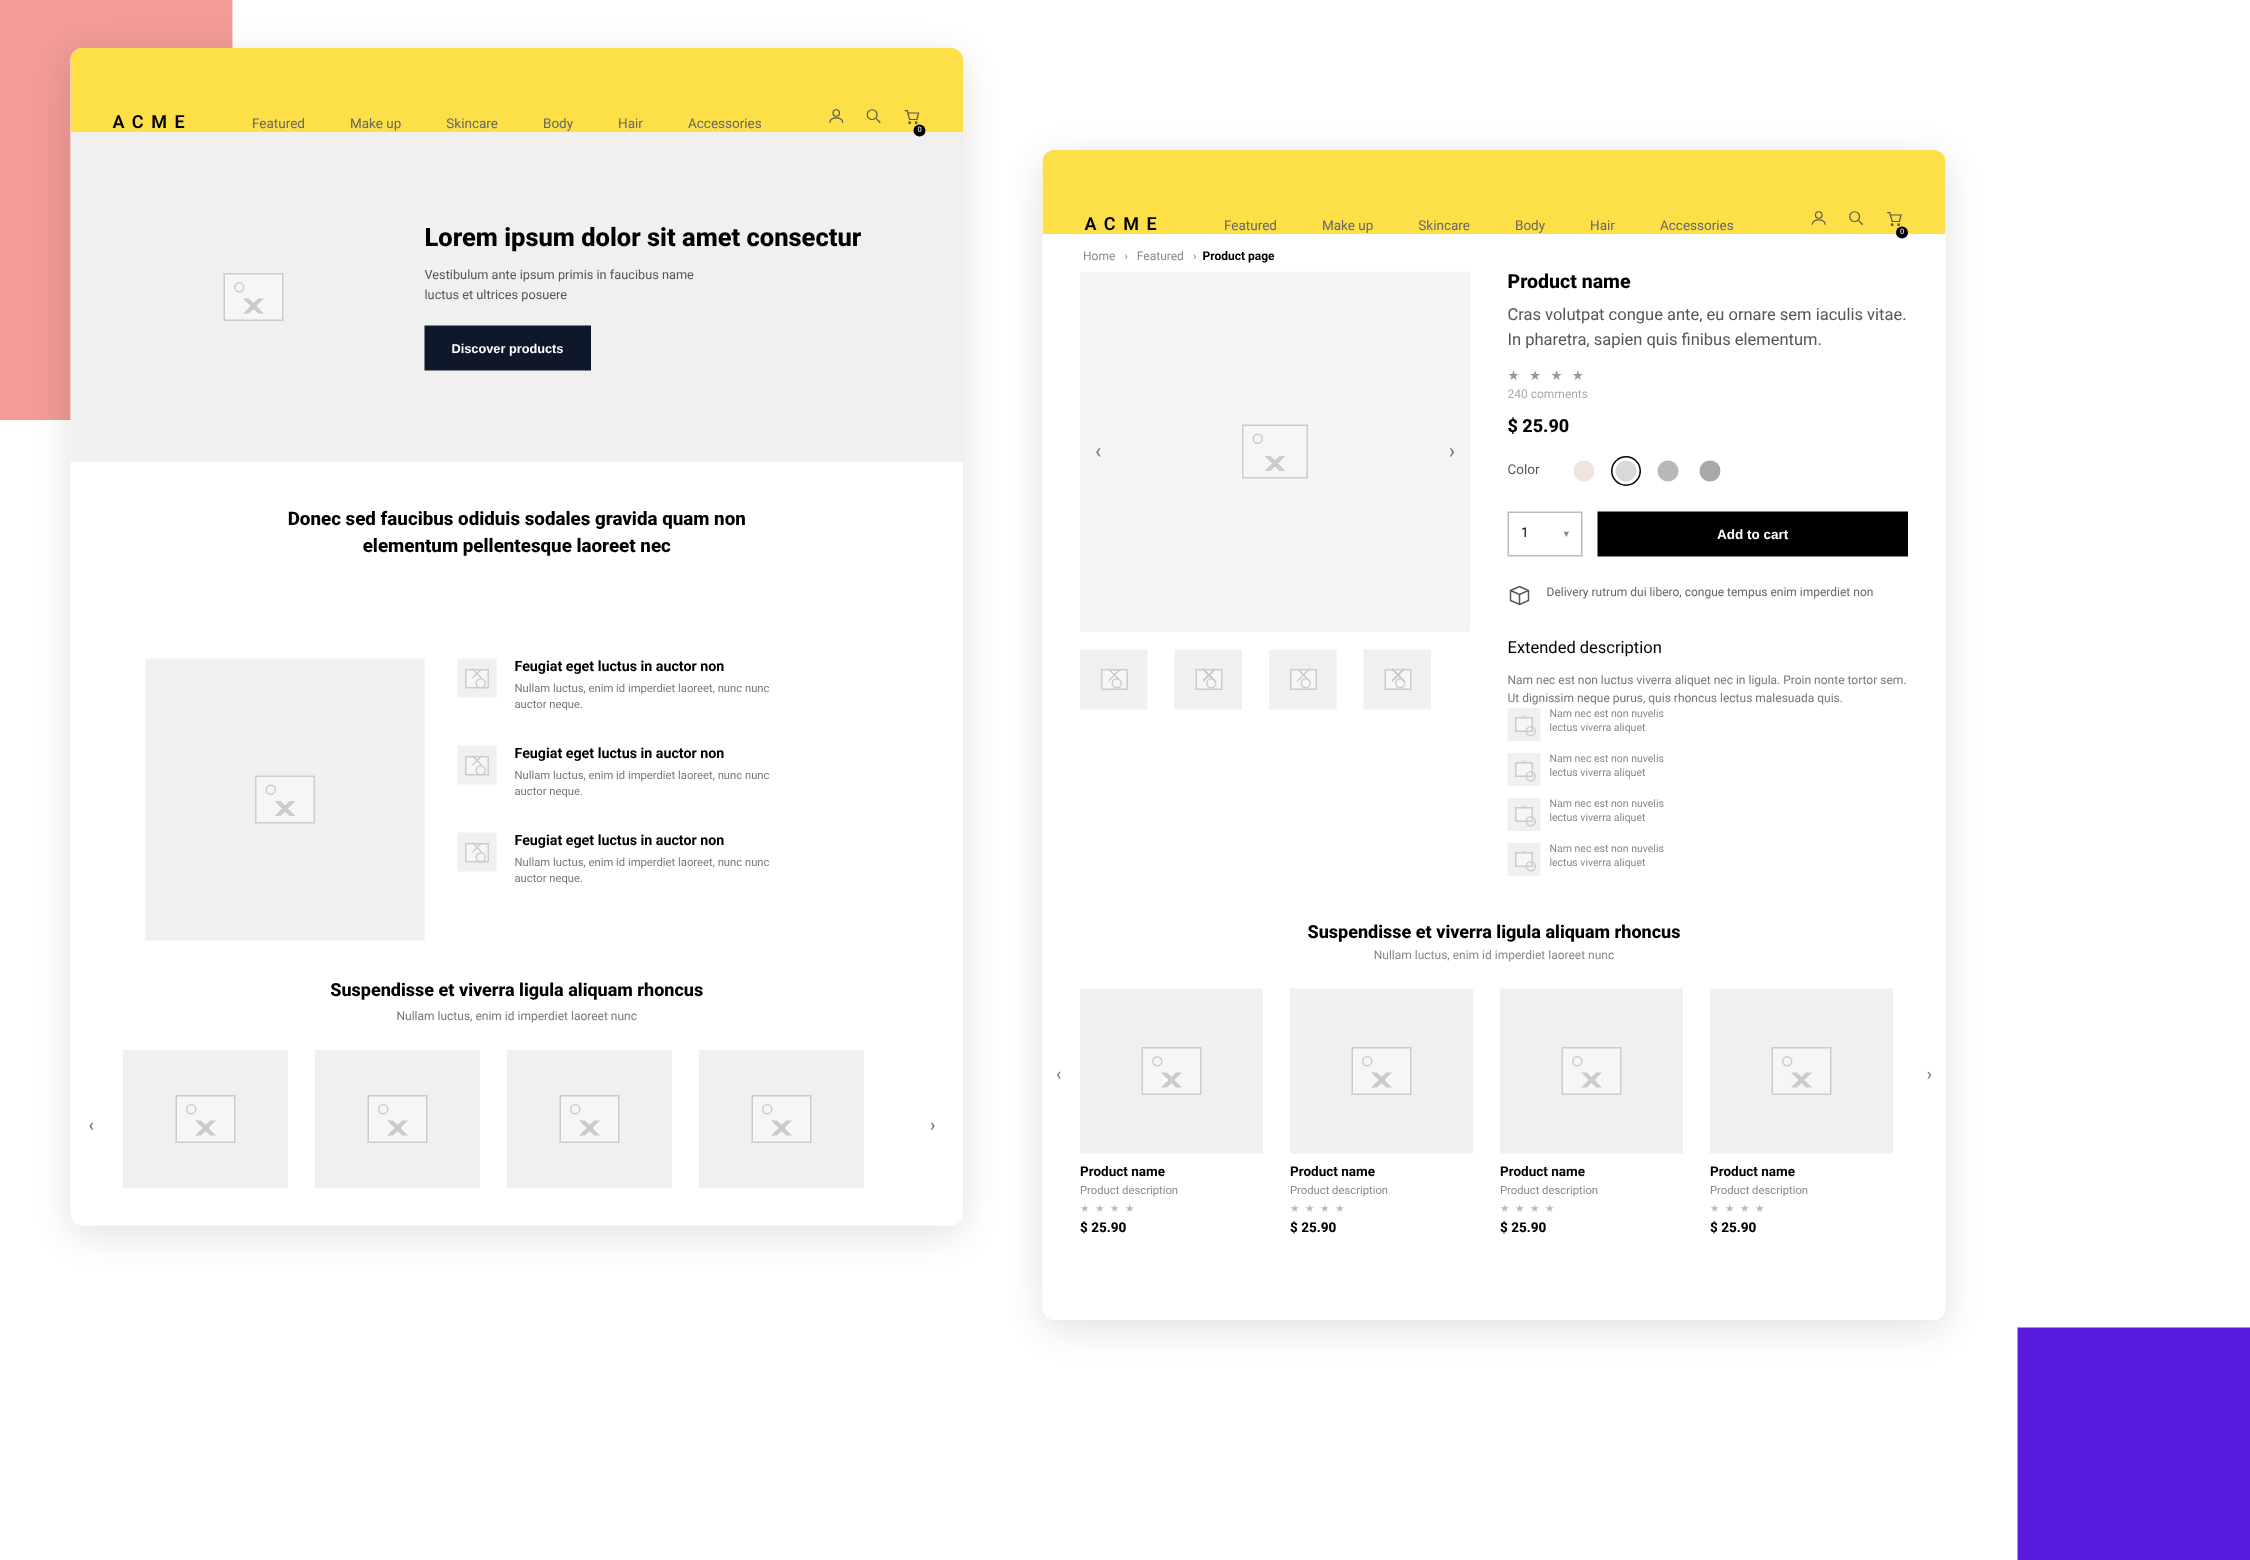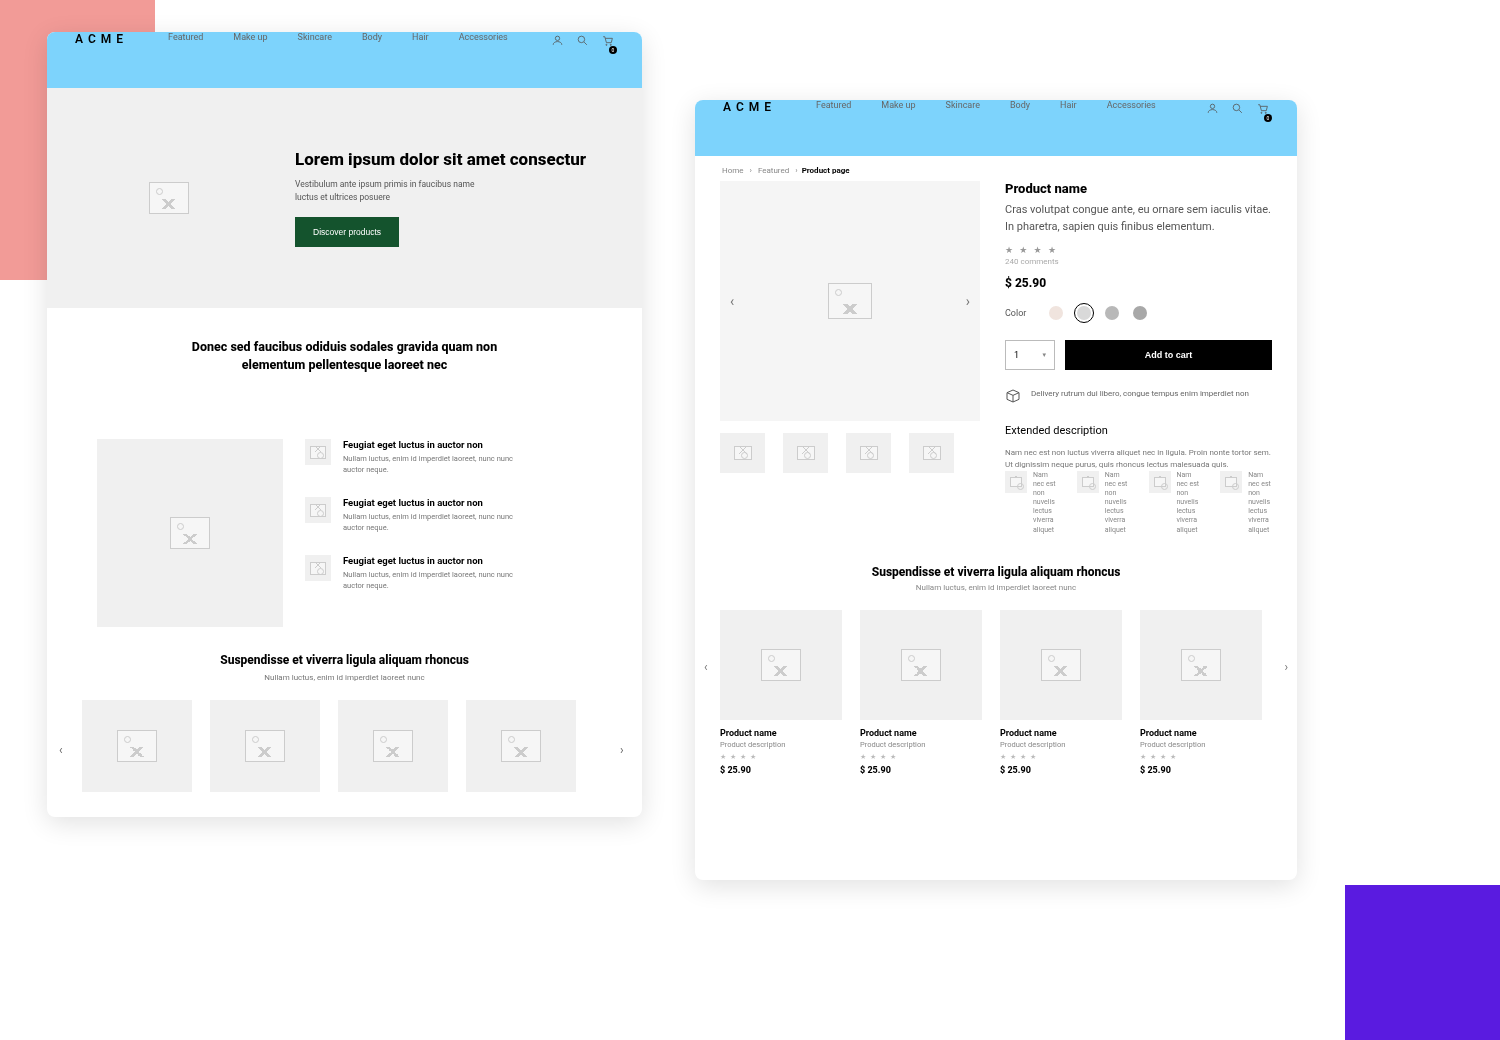--- a/index.html
+++ b/index.html
@@ -1,37 +1,37 @@
 <!DOCTYPE html>
 <html><head>
 <meta charset="utf-8">
 <style>
 *{box-sizing:border-box;margin:0;padding:0}
 body{font-family:-apple-system,BlinkMacSystemFont,"Segoe UI",Roboto,Arial,sans-serif;background:#fff;width:1500px;height:1040px;position:relative;overflow:hidden;color:#000}
 .accent-pink{position:absolute;left:0;top:0;width:155px;height:280px;background:#f29b97;z-index:0}
 .accent-blue{position:absolute;right:0;bottom:0;width:155px;height:155px;background:#5a1be0;z-index:0}
 .canvas{position:absolute;left:47px;top:32px;width:595px;height:785px;background:#fff;border-radius:8px;box-shadow:0 6px 26px rgba(0,0,0,.12);overflow:hidden;z-index:2}
 .canvas2{position:absolute;left:695px;top:100px;width:602px;height:780px;background:#fff;border-radius:8px;box-shadow:0 6px 26px rgba(0,0,0,.12);overflow:hidden;z-index:2}
-.header{display:flex;align-items:flex-start;padding:0 28px;height:56px;border-bottom:0;background:#7dd3fc}
+.header{display:flex;align-items:flex-end;padding:0 28px;height:56px;border-bottom:0;background:#fde047}
 .logo{font-size:12px;letter-spacing:5px;font-weight:600}
 .nav{display:flex;gap:30px;margin-left:40px;flex:1}
 .nav a{font-size:9px;color:#666;text-decoration:none}
 .hicons{display:flex;gap:12px;align-items:center}
 .hicons svg{width:13px;height:13px;stroke:#555;fill:none;stroke-width:1.5}
 .cartwrap{position:relative}
 .cartbadge{position:absolute;right:-3px;bottom:-3px;width:8px;height:8px;background:#000;border-radius:50%;color:#fff;font-size:5px;line-height:8px;text-align:center}
-.hero{background:#f0f0f0;padding:40px 42px;display:flex;gap:46px;align-items:center}
+.hero{background:#f0f0f0;padding:40px 42px;display:flex;gap:34px;align-items:center}
 .placeholder{background:#f0f0f0;display:flex;align-items:center;justify-content:center}
 .ph-inner{width:40px;height:32px;border:1px solid #ccc;background:#f6f6f6;position:relative}
 .ph-inner::before{content:"";position:absolute;left:6px;top:5px;width:5px;height:5px;border:1px solid #ccc;border-radius:50%}
 .ph-inner::after{content:"";position:absolute;left:4px;bottom:4px;right:4px;height:10px;background:linear-gradient(135deg,transparent 45%,#ccc 45%,#ccc 55%,transparent 55%),linear-gradient(45deg,transparent 45%,#ccc 45%,#ccc 55%,transparent 55%)}
 .hero-img{width:160px;height:140px}
 .hero-txt h1{font-size:17px;font-weight:800;line-height:1.25;margin-bottom:8px}
 .hero-txt p{font-size:8.5px;color:#555;line-height:1.5;margin-bottom:14px;max-width:200px}
-.btn{background:#14532d;color:#fff;border:none;padding:10px 18px;font-size:8.5px;font-weight:400;cursor:pointer}
+.btn{background:#0f172a;color:#fff;border:none;padding:10px 18px;font-size:8.5px;font-weight:700;cursor:pointer}
 .section{padding:30px 50px;text-align:center}
 .section h2{font-size:12.5px;font-weight:800;line-height:1.4;max-width:350px;margin:0 auto 36px}
 .feat-row{display:flex;gap:22px;padding:0 50px;align-items:flex-start}
 .feat-img{width:186px;height:188px;background:#f0f0f0;display:flex;align-items:center;justify-content:center}
 .feat-list{flex:1;display:flex;flex-direction:column;gap:22px}
 .feat-item{display:flex;gap:12px;align-items:flex-start}
 .thumb{width:26px;height:26px;background:#f0f0f0;display:flex;align-items:center;justify-content:center;flex-shrink:0}
 .thumb .ph-inner{width:16px;height:13px}
 .feat-item h3{font-size:9.5px;font-weight:700;margin-bottom:4px}
 .feat-item p{font-size:7.5px;color:#777;line-height:1.4;max-width:180px}
@@ -66,21 +66,21 @@
 .swatch{width:14px;height:14px;border-radius:50%;cursor:pointer}
 .swatch.sel{outline:1px solid #000;outline-offset:2px}
 .buyrow{display:flex;gap:10px;margin-bottom:18px}
 .qty{width:50px;height:30px;border:1px solid #bbb;display:flex;align-items:center;justify-content:space-between;padding:0 8px;font-size:9px;cursor:pointer}
 .qty span.caret{font-size:7px;color:#888}
 .addbtn{flex:1;background:#000;color:#fff;font-size:9px;font-weight:700;border:none;height:30px;cursor:pointer}
 .delivery{display:flex;gap:10px;align-items:flex-start;font-size:8px;color:#666;line-height:1.4;margin-bottom:20px}
 .delivery svg{width:16px;height:16px;flex-shrink:0;stroke:#555;fill:none;stroke-width:1.5}
 .extdesc h3{font-size:11px;font-weight:400;margin-bottom:10px}
 .extdesc p{font-size:8px;color:#777;line-height:1.5;}
-.ext-grid{display:grid;grid-template-columns:1fr 1fr 1fr 1fr;gap:8px 20px}
+.ext-grid{display:grid;grid-template-columns:1fr;gap:8px 20px}
 .ext-item{display:flex;gap:6px;align-items:flex-start}
 .ext-item .t{width:22px;height:22px;background:#f0f0f0;display:flex;align-items:center;justify-content:center;flex-shrink:0}
 .ext-item .t .ph-inner{width:12px;height:10px}
 .ext-item span{font-size:7px;color:#888;line-height:1.3;max-width:90px}
 .related{padding:30px 25px 0}
 .related h2{font-size:12px;font-weight:800;text-align:center;margin-bottom:4px}
 .related .sub{font-size:8px;color:#888;text-align:center;margin-bottom:18px}
 .rel-row{display:flex;gap:18px;position:relative}
 .rel-item{width:122px}
 .rel-img{width:122px;height:110px;background:#f0f0f0;display:flex;align-items:center;justify-content:center;margin-bottom:8px}

